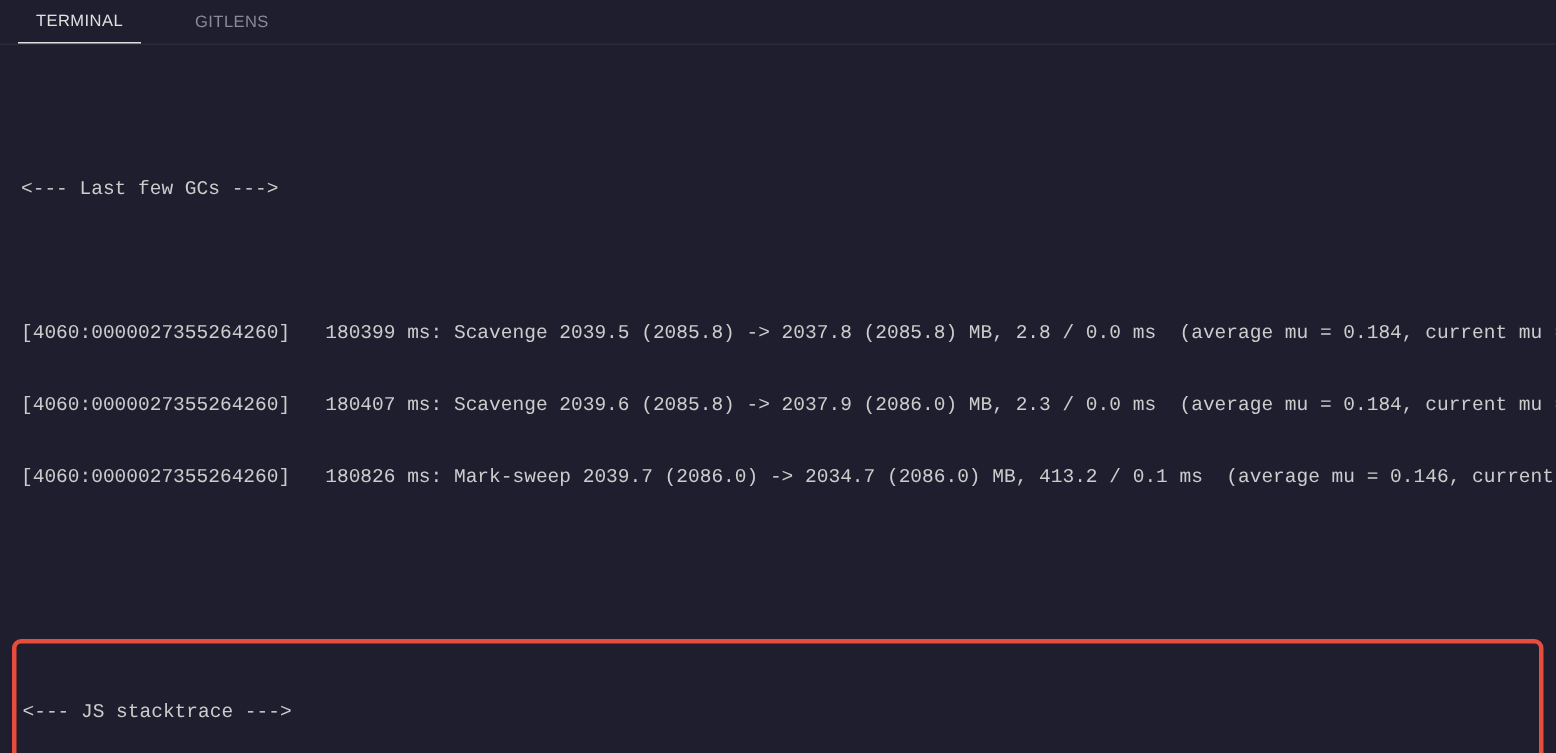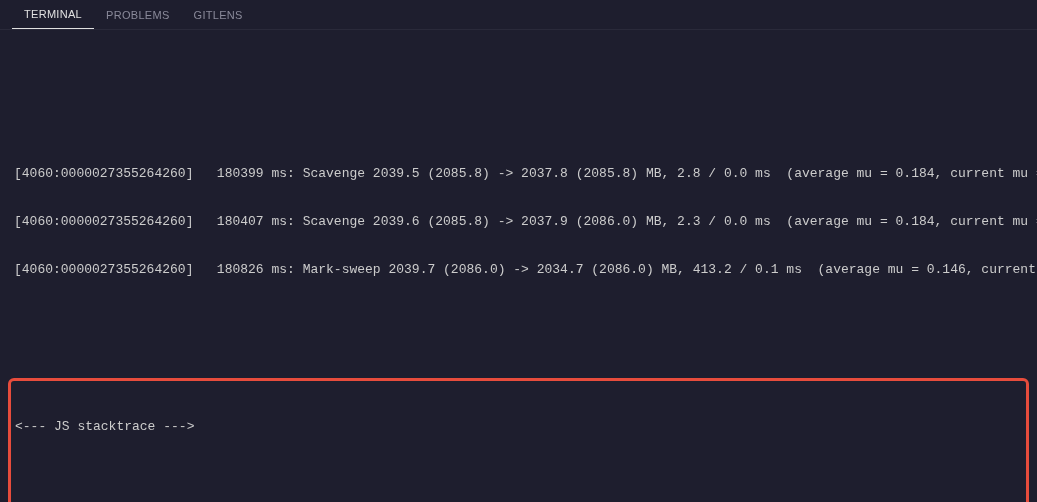--- a/index.html
+++ b/index.html
@@ -1,15 +1,15 @@
 <!DOCTYPE html>
 <html><head>
 <meta charset="utf-8">
 <style>
-  * { margin:0; padding:0; box-sizing:border-box; }
+  * { margin:0; padding:0; box-sizing:border-box;gap:24px; }
   body {
     background:#1e1e2e;
     color:#cccccc;
     font-family:Consolas,'Courier New',monospace;
     font-size:13px;
     width:1037px;
     height:502px;
     overflow:hidden;
   }
   .tabbar {
@@ -45,26 +45,26 @@
     border-radius:6px;
     padding:6px 4px;
     margin:4px -6px 0 -6px;
   }
 </style>
 </head>
 <body>
 
 <div class="tabbar">
   <div class="tab active">TERMINAL</div>
-  <div class="tab">PROBLEMS</div>
   <div class="tab">GITLENS</div>
 </div>
 
 <div class="terminal">
   <div class="line"> </div>
+  <div class="line">&lt;--- Last few GCs ---&gt;</div>
   <div class="line"> </div>
   <div class="line">[4060:0000027355264260]   180399 ms: Scavenge 2039.5 (2085.8) -&gt; 2037.8 (2085.8) MB, 2.8 / 0.0 ms  (average mu = 0.184, current mu = 0.177) alloca</div>
   <div class="line">[4060:0000027355264260]   180407 ms: Scavenge 2039.6 (2085.8) -&gt; 2037.9 (2086.0) MB, 2.3 / 0.0 ms  (average mu = 0.184, current mu = 0.177) alloca</div>
   <div class="line">[4060:0000027355264260]   180826 ms: Mark-sweep 2039.7 (2086.0) -&gt; 2034.7 (2086.0) MB, 413.2 / 0.1 ms  (average mu = 0.146, current mu = 0.071) al</div>
   <div class="line"> </div>
 
   <div class="highlight-box">
     <div class="line">&lt;--- JS stacktrace ---&gt;</div>
     
     

